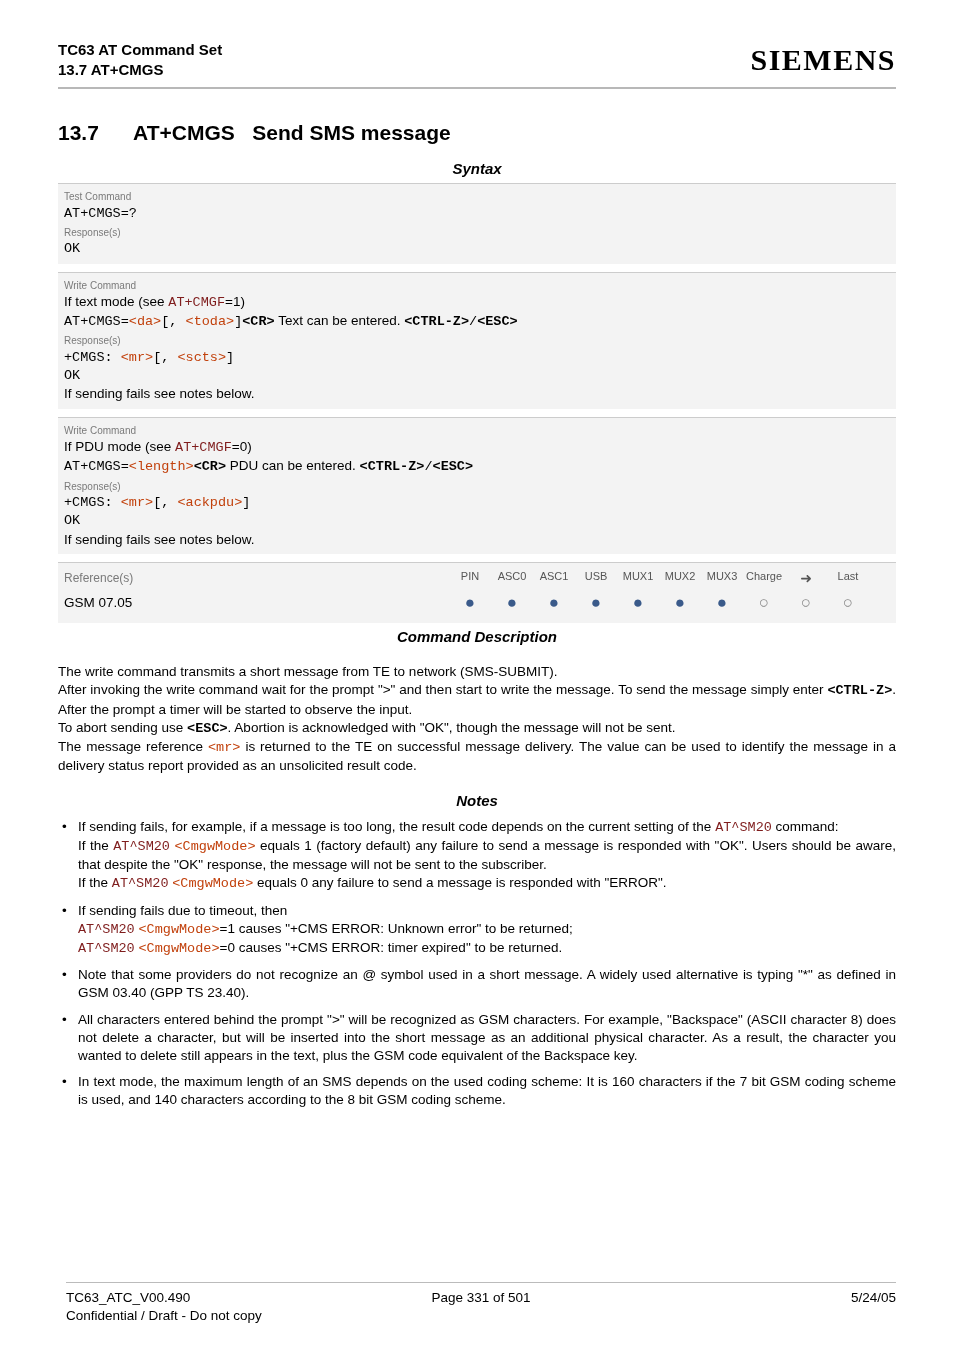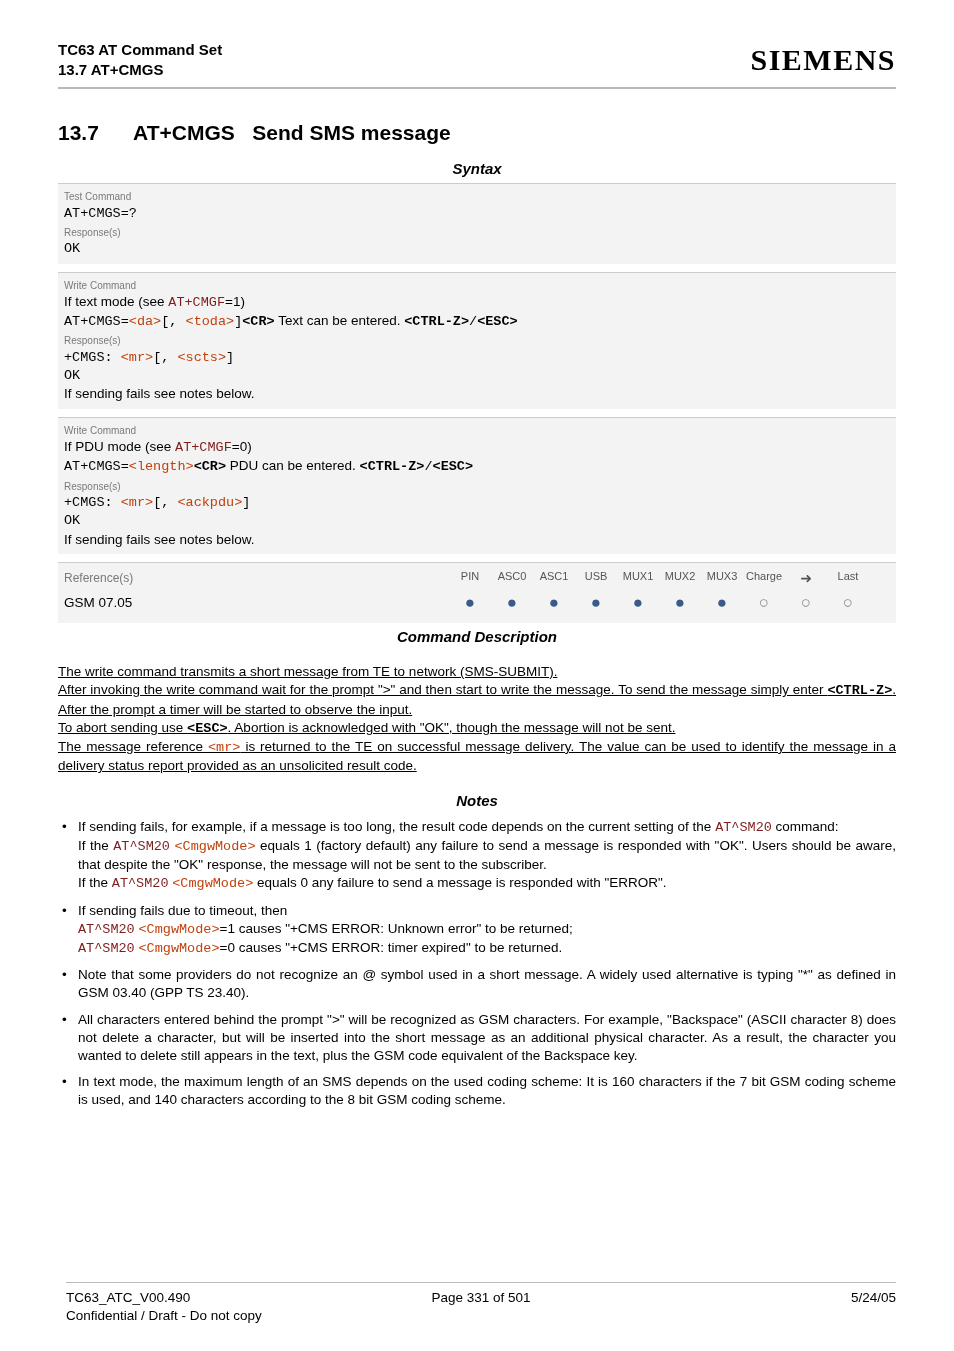--- a/index.html
+++ b/index.html
@@ -70,21 +70,21 @@
   .refrow .left { flex: 0 0 337px; }
   .cols { display:flex; gap:0; font-size:11px; color:#555;}
   .cols span { width:42px; text-align:center; }
   .dotsrow { display:flex; align-items:center; padding:4px 0 6px 0;gap:48px;}
   .dotsrow .left { flex:0 0 337px; font-size:13.5px; color:#000;}
   .dots { display:flex; }
   .dot { width:42px; text-align:center; font-size:17px; line-height:1; }
   .dot .filled { color:#3a5a8a; }
   .dot .open { color:#888; }
   .arrow { font-size:14px; color:#555;}
-  .desc { margin: 16px 0 0 0; text-align: justify; text-decoration: underline; }
+  .desc { margin: 16px 0 0 0; text-align: justify; }
   ul.notes { list-style: none; padding:0; margin: 6px 0 0 0; }
   ul.notes > li { text-align: justify; margin: 0 0 8px 0; padding-left: 20px; position:relative; }
   ul.notes > li::before { content:"•"; position:absolute; left:4px; top:0; }
   .footer {
     position: absolute;
     bottom: 26px;
     left: 58px; right:58px;
     border-top: 1px solid #bbb;
     padding-top: 6px;
     display:flex;

